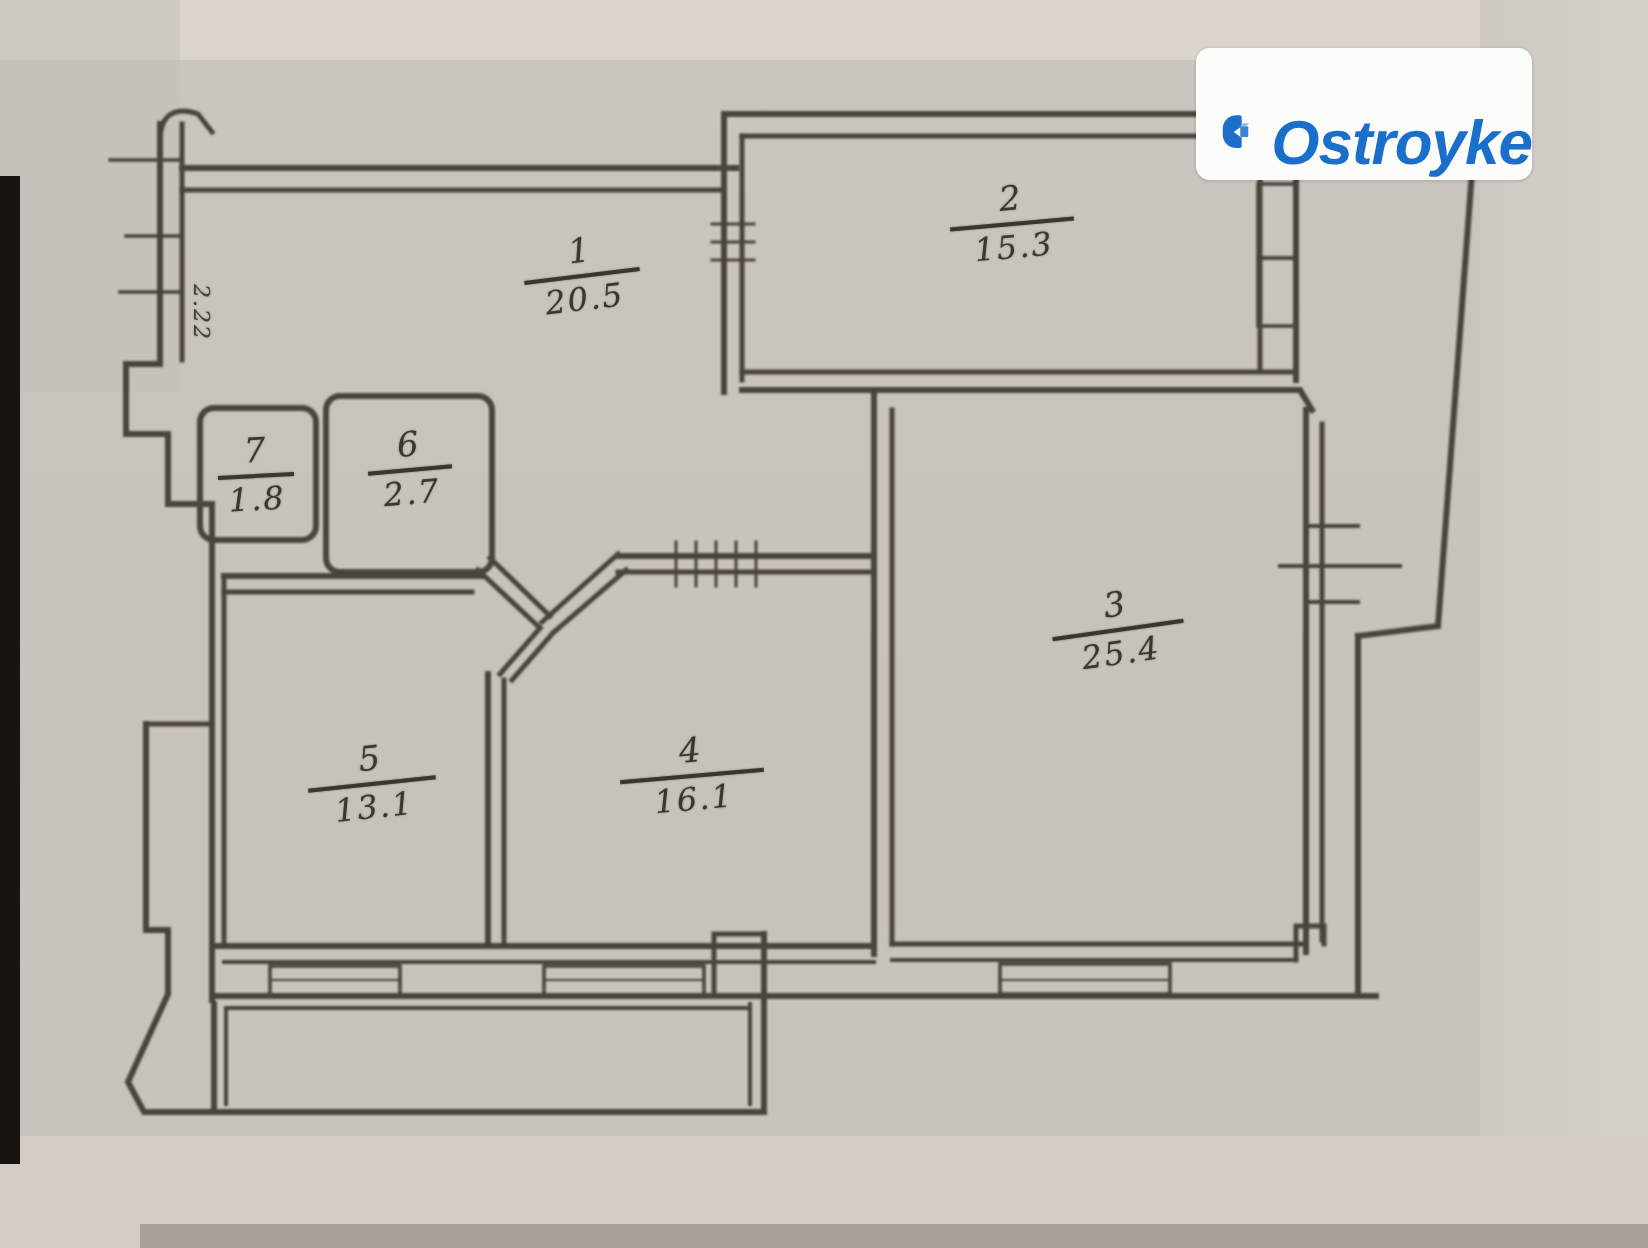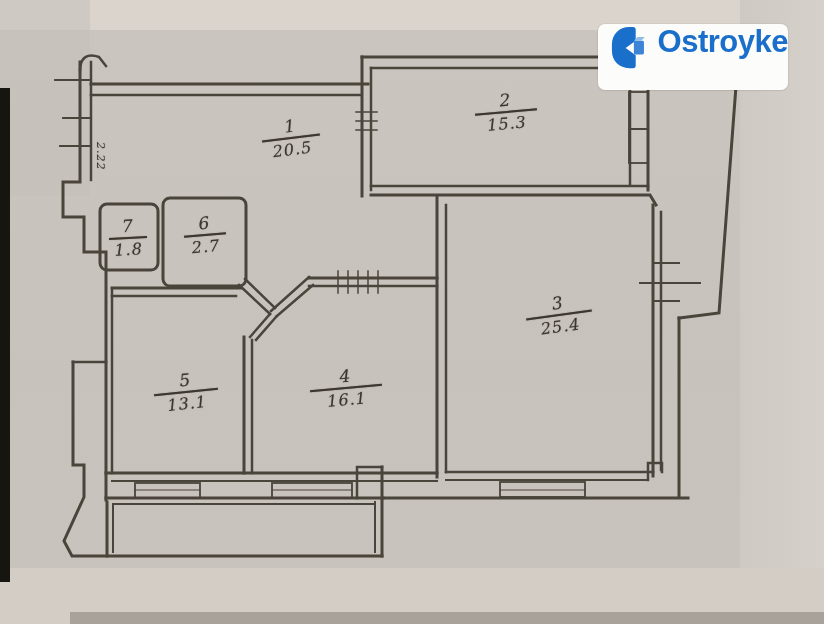--- a/index.html
+++ b/index.html
@@ -32,23 +32,23 @@
   .rl4{left:306px;top:368px;width:80px;transform:rotate(-5deg);}  .rl4 .bar{width:72px;}
   .rl5{left:148px;top:372px;width:76px;transform:rotate(-6deg);}  .rl5 .bar{width:64px;}
   .rl6{left:180px;top:215px;width:50px;transform:rotate(-5deg);}  .rl6 .bar{width:42px;}
   .rl7{left:105px;top:218px;width:46px;transform:rotate(-3deg);}  .rl7 .bar{width:38px;}
 
   .dim{position:absolute;left:94px;top:142px;height:60px;writing-mode:vertical-rl;
     font-size:11px;font-style:italic;color:#45403a;letter-spacing:1px;
     text-shadow:0 0 1px rgba(60,54,46,.5);}
 
   
-  .logo{position:absolute;left:598px;top:24px;width:190px;height:66px;background:#fcfcfb;
-    border-radius:7px;display:flex;align-items:flex-start;box-sizing:border-box;padding-left:13px;
-    box-shadow:0 0 0 1px rgba(0,0,0,.04),0 1px 2px rgba(0,0,0,.06);}
+  .logo{position:absolute;left:598px;top:24px;width:168px;height:66px;background:#fcfcfb;
+    border-radius:7px;display:flex;align-items:flex-end;box-sizing:border-box;padding-left:13px;
+    box-shadow:0 0 0 1px rgba(0,0,0,.04),0 1px 2px rgba(0,0,0,.06);font-style:italic;}
   .logo-text{font-family:"Liberation Sans",sans-serif;font-weight:bold;font-size:31px;
     color:var(--brand-blue,#1a6fcb);letter-spacing:-.5px;margin-left:10px;}
 </style>
 </head>
 <body>
 
 <div class="stage">
 
   <div class="strip-top"></div>
   <div class="patch-topleft"></div>

